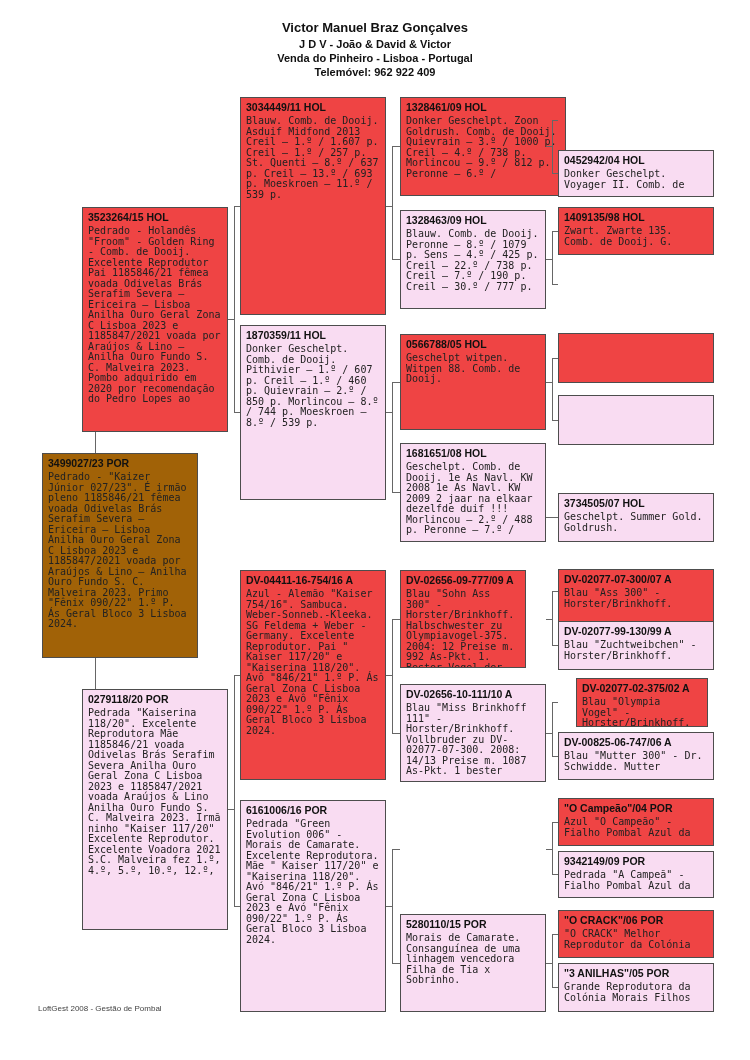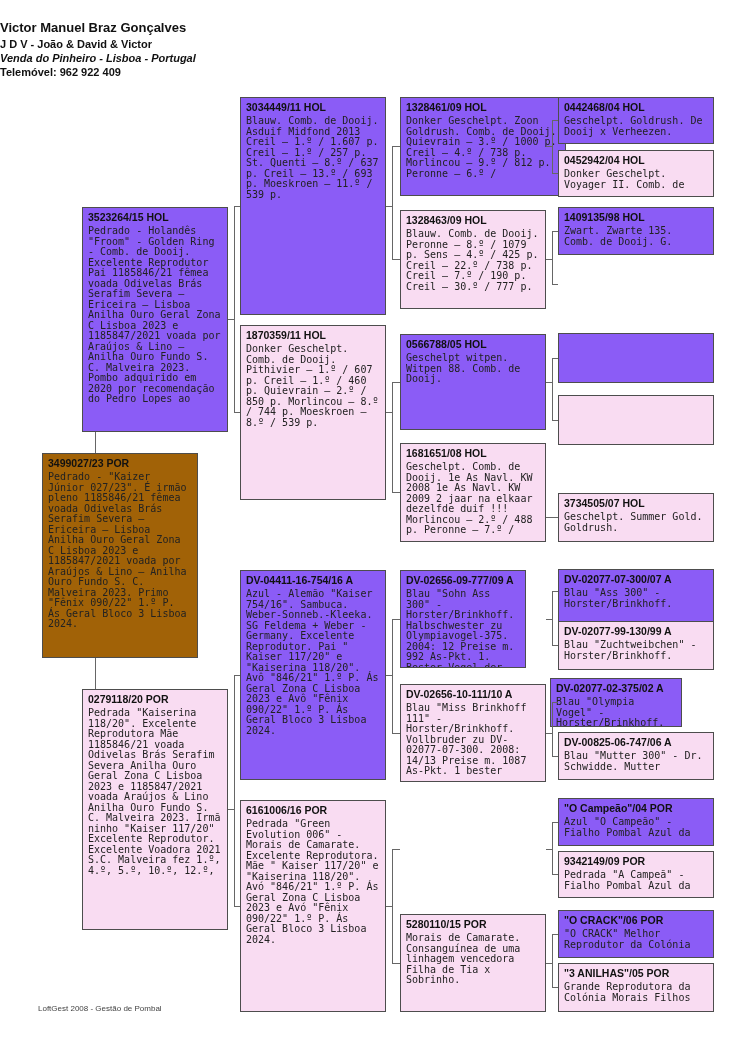--- a/index.html
+++ b/index.html
@@ -1,29 +1,29 @@
 <!DOCTYPE html>
 <html><head>
 <meta charset="utf-8">
 <style>
   html,body{margin:0;padding:0;background:#ffffff;}
   #canvas{
     position:relative;width:750px;height:1060px;background:#ffffff;
     font-family:"Liberation Sans",sans-serif;overflow:hidden;
   }
-  .hline{position:absolute;left:0;width:750px;color:#111;font-weight:bold;}
+  .hline{position:absolute;left:0;width:750px;text-align:center;color:#111;font-weight:bold;}
   .h1{top:20px;font-size:13px;}
   .h2{top:38px;font-size:11px;}
-  .h3{top:52px;font-size:11px;font-style:italic;}
+  .h3{top:52px;font-size:11px;}
   .h4{top:66px;font-size:11px;}
   .bx{
     position:absolute;border:1px solid #4d4d4d;box-sizing:border-box;
     padding:3px 5px;overflow:hidden;background:#ffffff;
   }
-  .bx.m{background:#8b5cf6;}
+  .bx.m{background:#ef4444;}
   .bx.f{background:#f9dcf2;}
   .bx.s{background:#a16207;}
   .ttl{font-size:10.5px;font-weight:bold;color:#111;white-space:nowrap;}
   .bdy{
     margin-top:3px;font-family:"DejaVu Sans Mono",monospace;
     font-size:10px;line-height:10.5px;color:#222;word-wrap:break-word;
   }
   .ln{position:absolute;background:#666666;}
   .footer{position:absolute;left:38px;top:1004px;font-size:8px;color:#444;}
 </style>
@@ -89,24 +89,20 @@
   </div>
   <div class="bx f" style="left:400px;top:684px;width:146px;height:98px">
     <div class="ttl">DV-02656-10-111/10 A</div>
     <div class="bdy">Blau "Miss Brinkhoff 111" - Horster/Brinkhoff. Vollbruder zu DV-02077-07-300. 2008: 14/13 Preise m. 1087 As-Pkt. 1 bester</div>
   </div>
   <div class="bx f" style="left:400px;top:914px;width:146px;height:98px">
     <div class="ttl">5280110/15 POR</div>
     <div class="bdy">Morais de Camarate. Consanguínea de uma linhagem vencedora Filha de Tia x Sobrinho.</div>
   </div>
 
-  <div class="bx m" style="left:558px;top:97px;width:156px;height:47px">
-    <div class="ttl">0442468/04 HOL</div>
-    <div class="bdy">Geschelpt. Goldrush. De Dooij x Verheezen.</div>
-  </div>
   <div class="bx f" style="left:558px;top:150px;width:156px;height:47px">
     <div class="ttl">0452942/04 HOL</div>
     <div class="bdy">Donker Geschelpt. Voyager II. Comb. de</div>
   </div>
   <div class="bx m" style="left:558px;top:207px;width:156px;height:48px">
     <div class="ttl">1409135/98 HOL</div>
     <div class="bdy">Zwart. Zwarte 135. Comb. de Dooij. G.</div>
   </div>
   <div class="bx m" style="left:558px;top:333px;width:156px;height:50px">
     <div class="ttl"></div>
@@ -121,21 +117,21 @@
     <div class="bdy">Geschelpt. Summer Gold. Goldrush.</div>
   </div>
   <div class="bx m" style="left:558px;top:569px;width:156px;height:61px">
     <div class="ttl">DV-02077-07-300/07 A</div>
     <div class="bdy">Blau "Ass 300" - Horster/Brinkhoff.</div>
   </div>
   <div class="bx f" style="left:558px;top:621px;width:156px;height:49px">
     <div class="ttl">DV-02077-99-130/99 A</div>
     <div class="bdy">Blau "Zuchtweibchen" - Horster/Brinkhoff.</div>
   </div>
-  <div class="bx m" style="left:550px;top:678px;width:132px;height:49px">
+  <div class="bx m" style="left:576px;top:678px;width:132px;height:49px">
     <div class="ttl">DV-02077-02-375/02 A</div>
     <div class="bdy">Blau "Olympia Vogel" - Horster/Brinkhoff.</div>
   </div>
   <div class="bx f" style="left:558px;top:732px;width:156px;height:48px">
     <div class="ttl">DV-00825-06-747/06 A</div>
     <div class="bdy">Blau "Mutter 300" - Dr. Schwidde. Mutter</div>
   </div>
   <div class="bx m" style="left:558px;top:798px;width:156px;height:48px">
     <div class="ttl">"O Campeão"/04 POR</div>
     <div class="bdy">Azul "O Campeão" - Fialho Pombal Azul da</div>

